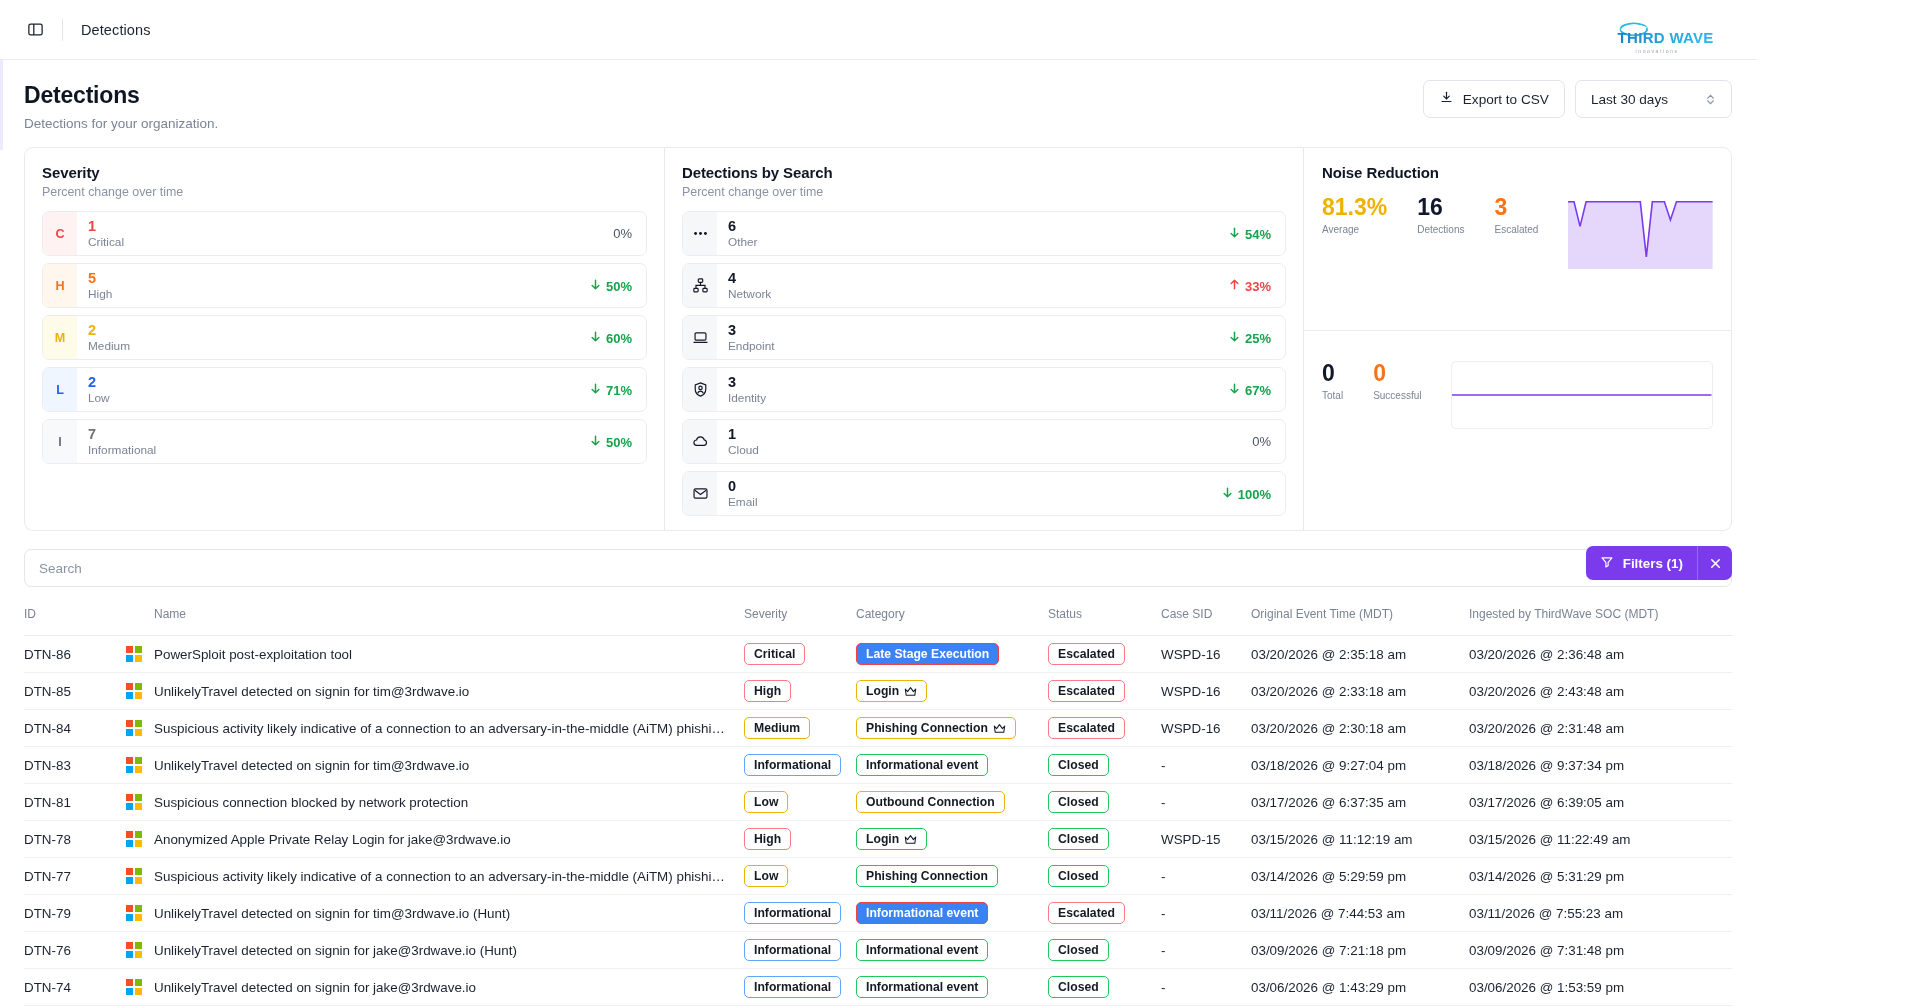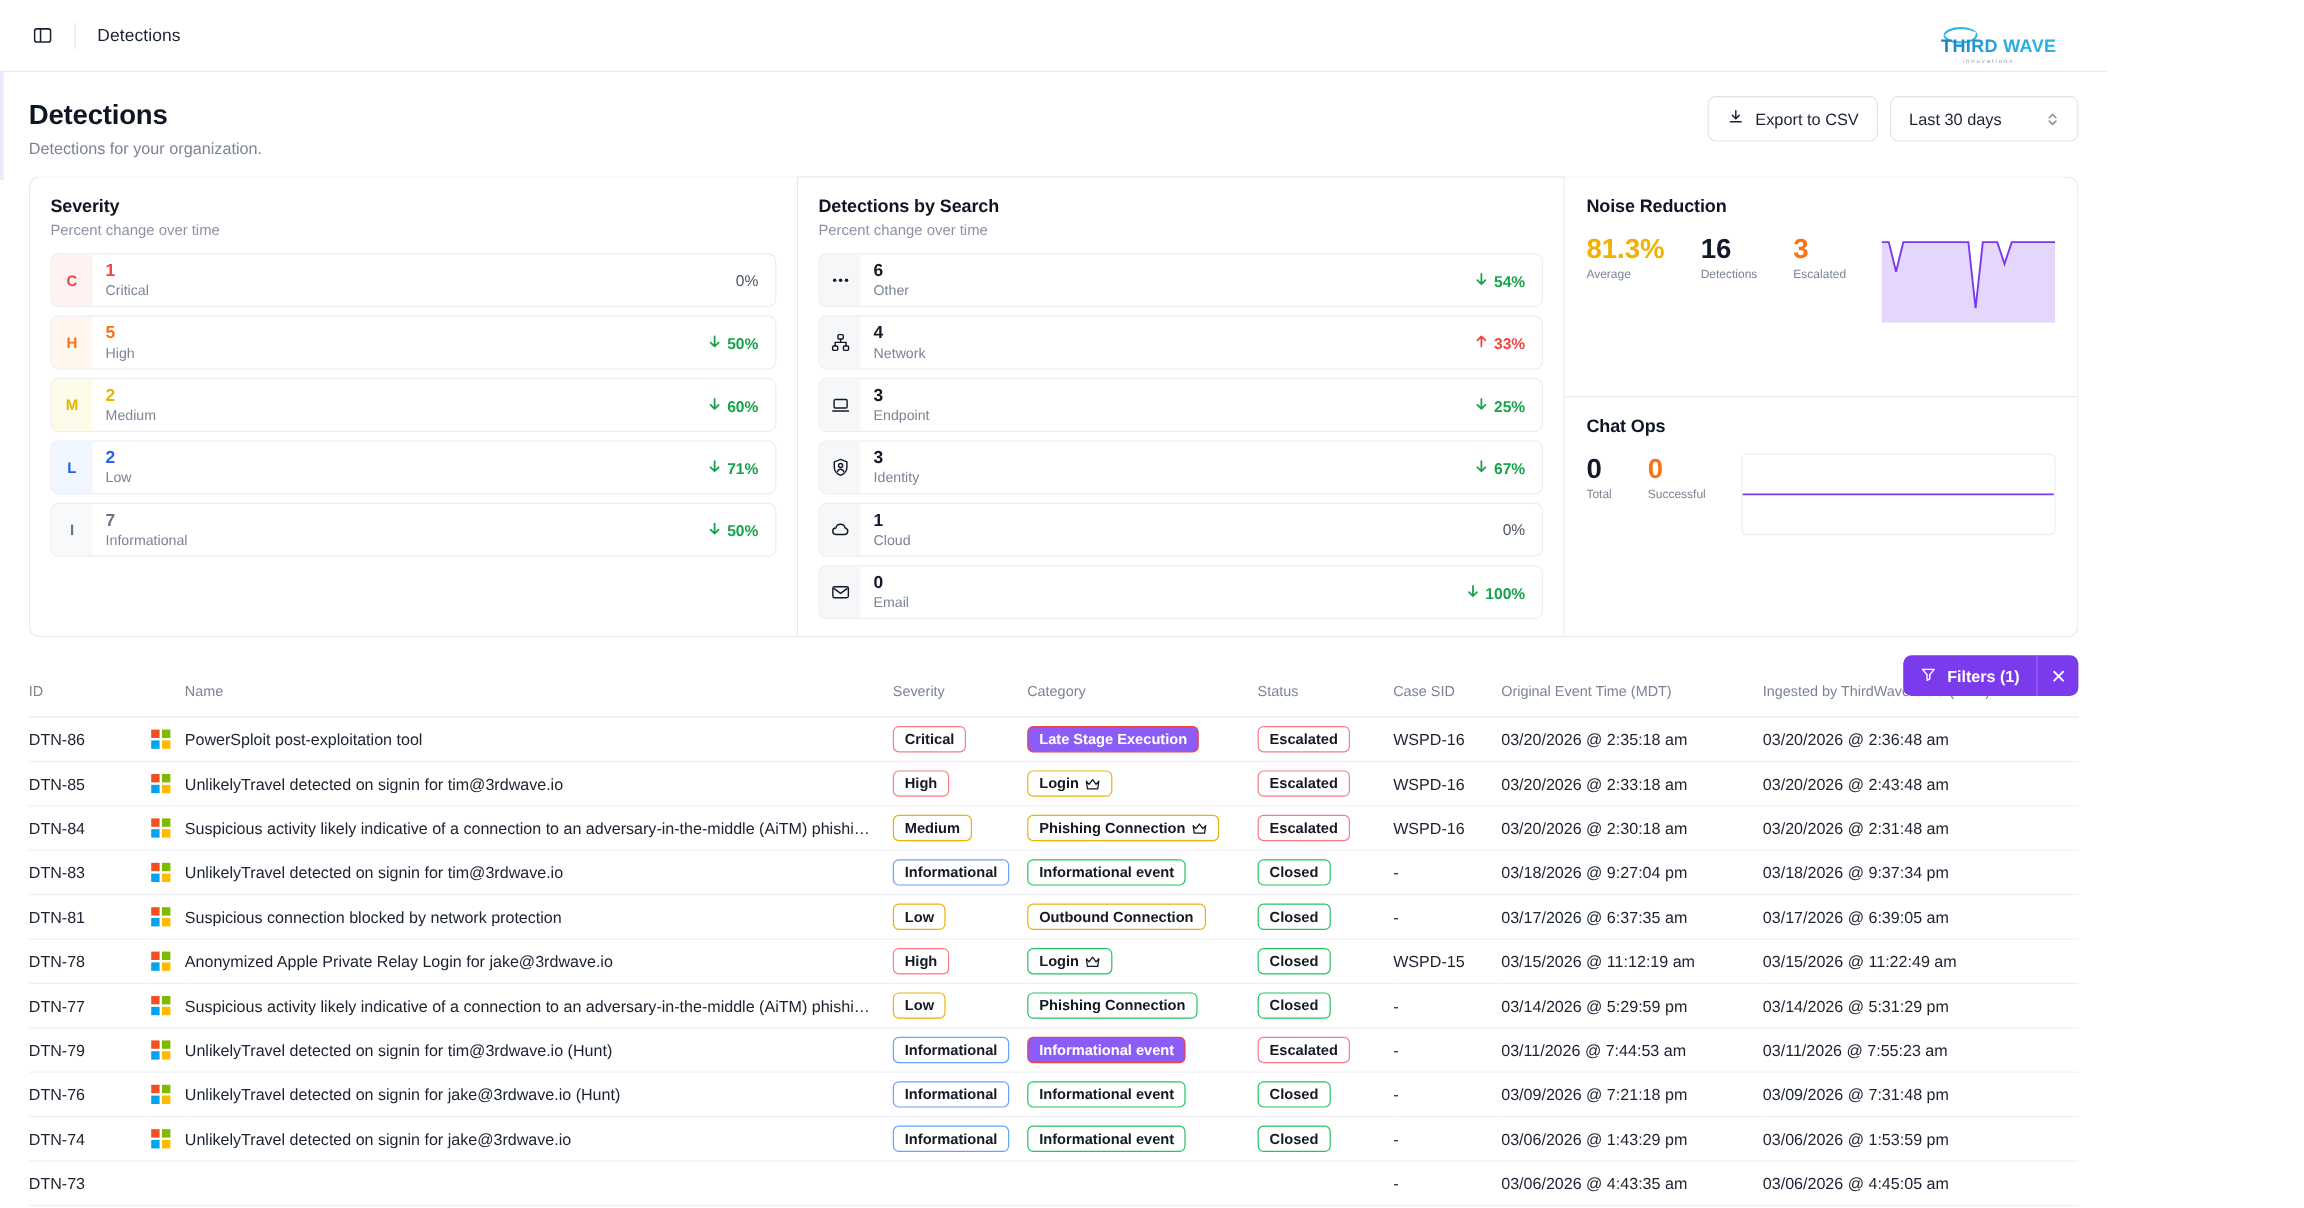--- a/index.html
+++ b/index.html
@@ -137,21 +137,21 @@
   .badge {
     display:inline-flex; align-items:center; gap:5px;
     height: 22px; padding: 0 9px; border-radius:5px;
     font-size: 12.2px; font-weight:700; border:1.4px solid transparent; background:#fff;
     white-space:nowrap;
   }
   .b-red-outline    { border-color:#f87b86; color:#141a24; }
   .b-yellow-outline { border-color:#eab308; color:#141a24; }
   .b-blue-outline   { border-color:#60a5fa; color:#141a24; }
   .b-green-outline  { border-color:#22c55e; color:#141a24; }
-  .b-red-solid      { background:#8b5cf6; border-color:#ef4444; color:#fff;text-align:center; }
+  .b-red-solid      { background:#3b82f6; border-color:#ef4444; color:#fff;text-align:center; }
 
   .crown { display:inline-block; width:13px; height:11px; }
 
   .ms-logo { display:grid; grid-template-columns:7px 7px; grid-template-rows:7px 7px; gap:1.5px; }
   .ms-logo i { display:block; width:7px; height:7px; }
 </style>
 </head>
 <body>
 
 <div class="app">
@@ -389,21 +389,20 @@
           <div class="spark">
             <svg id="noise-svg" viewBox="0 0 320 60" preserveAspectRatio="none" width="100%" height="72">
                 <path d="M0.00 4.00 L13.33 4.00 L26.67 24.52 L40.00 4.00 L53.33 4.00 L66.67 4.00 L80.00 4.00 L93.33 4.00 L106.67 4.00 L120.00 4.00 L133.33 4.00 L146.67 4.00 L160.00 4.00 L173.33 49.90 L186.67 4.00 L200.00 4.00 L213.33 4.00 L226.67 19.12 L240.00 4.00 L253.33 4.00 L266.67 4.00 L280.00 4.00 L293.33 4.00 L306.67 4.00 L320.00 4.00 L320 60 L0 60 Z" fill="#e4d7fb"></path>
                 <path d="M0.00 4.00 L13.33 4.00 L26.67 24.52 L40.00 4.00 L53.33 4.00 L66.67 4.00 L80.00 4.00 L93.33 4.00 L106.67 4.00 L120.00 4.00 L133.33 4.00 L146.67 4.00 L160.00 4.00 L173.33 49.90 L186.67 4.00 L200.00 4.00 L213.33 4.00 L226.67 19.12 L240.00 4.00 L253.33 4.00 L266.67 4.00 L280.00 4.00 L293.33 4.00 L306.67 4.00 L320.00 4.00 " fill="none" stroke="#7c3aed" stroke-width="1.6" vector-effect="non-scaling-stroke"></path>
               </svg>
           </div>
         </div>
       </div>
 
       <div class="card-chat">
-        <div class="card-title">Chat Ops</div>
         <div class="chat-body">
           <div id="chat-stats" style="display:flex;">
               <div class="stat">
                 <div class="stat-v" style="color:#111827">0</div>
                 <div class="stat-l">Total</div>
               </div>
               <div class="stat">
                 <div class="stat-v" style="color:#f97316">0</div>
                 <div class="stat-l">Successful</div>
               </div>
@@ -413,20 +412,21 @@
                 <path d="M0.00 30.00 L32.00 30.00 L64.00 30.00 L96.00 30.00 L128.00 30.00 L160.00 30.00 L192.00 30.00 L224.00 30.00 L256.00 30.00 L288.00 30.00 L320.00 30.00 " fill="none" stroke="#7c3aed" stroke-width="1.6" vector-effect="non-scaling-stroke"></path>
               </svg>
           </div>
         </div>
       </div>
 
     </div>
   </div>
 
   <div class="searchbar">
+    <input class="search-input" value="" placeholder="Search" style="">
     <div class="filters">
       <div class="filters-main">
         <span>
           <svg width="14" height="14" viewBox="0 0 20 20" fill="none" stroke="#fff" stroke-width="1.7" stroke-linejoin="round">
             <path d="M3 4h14l-5.4 6.4v4.9L8.4 17v-6.6z"></path>
           </svg>
         </span>
         <span>Filters (1)</span>
       </div>
       <div class="filters-sep"></div>

